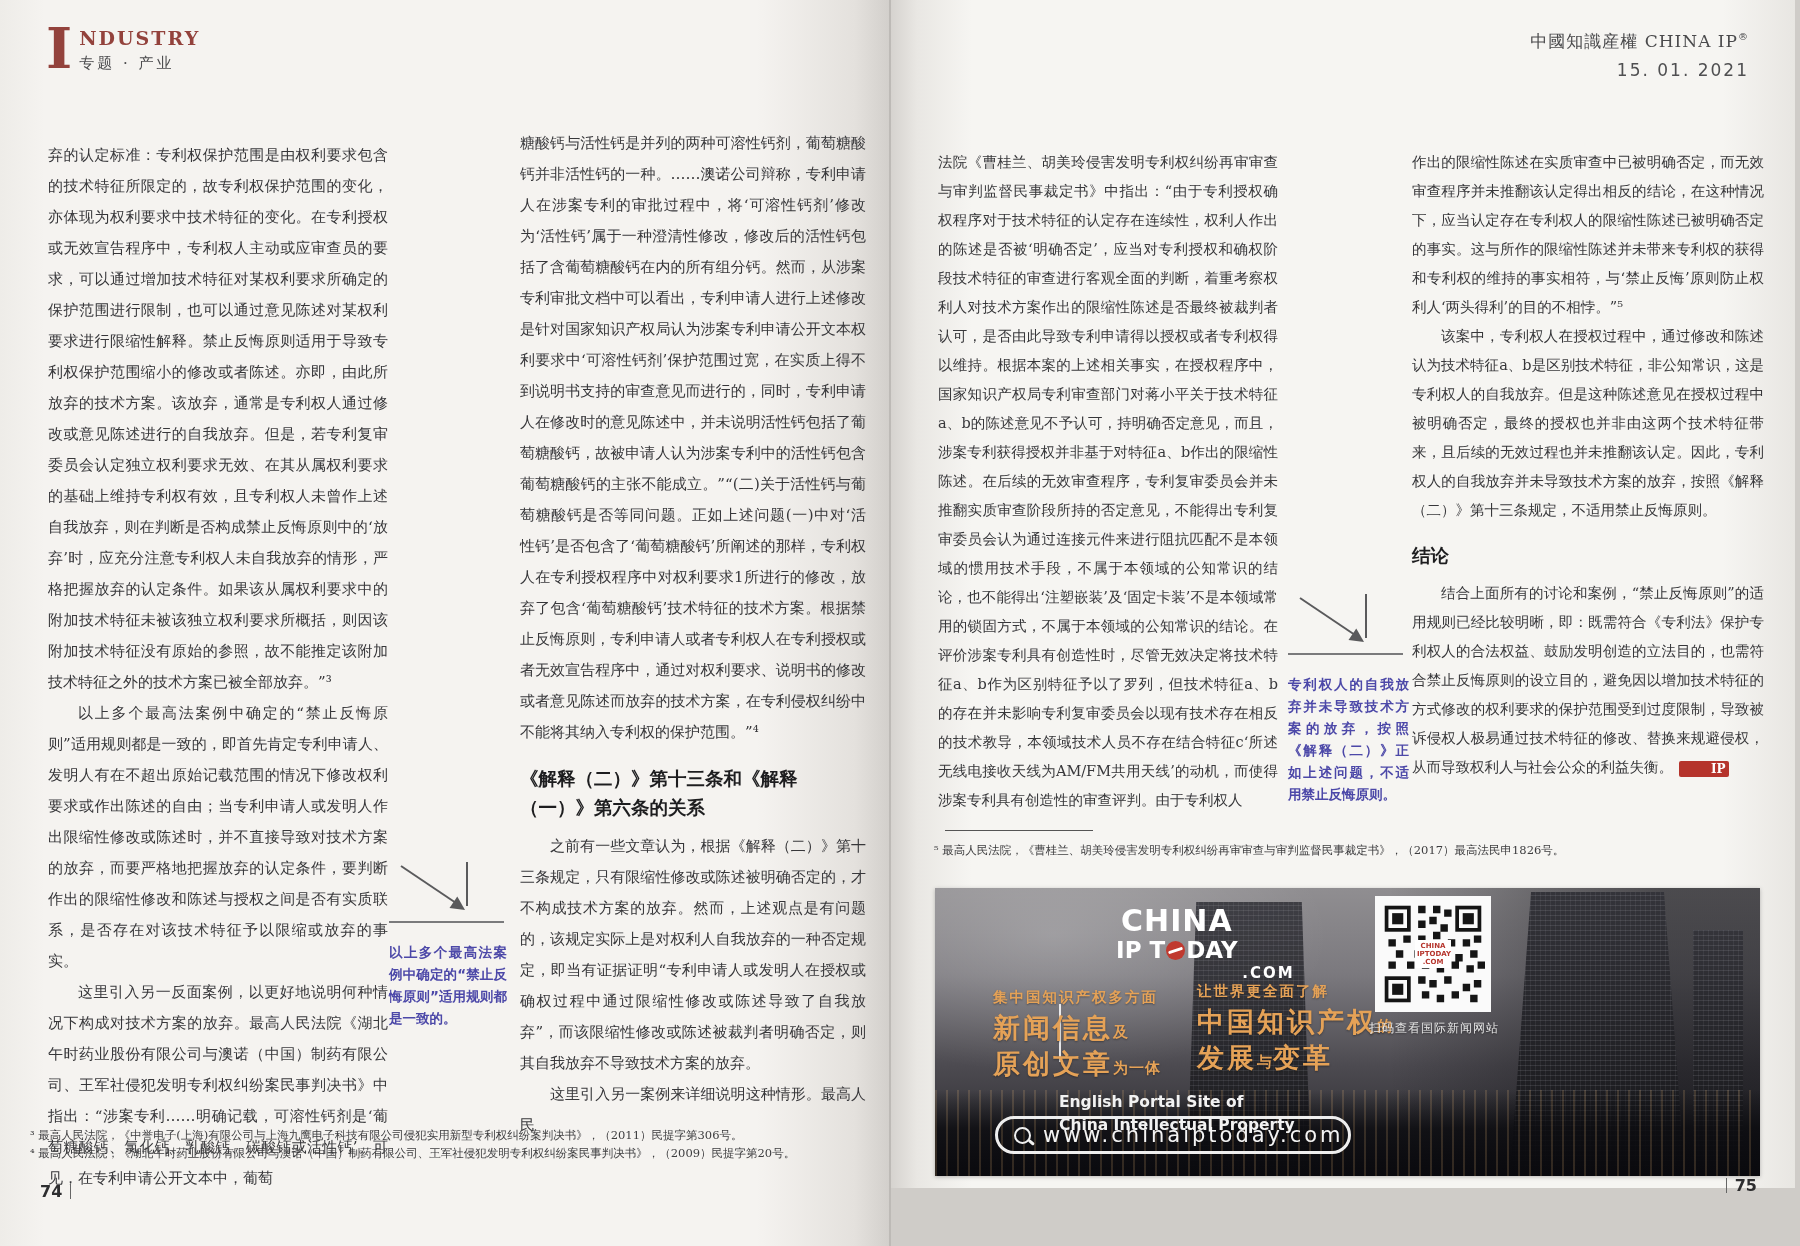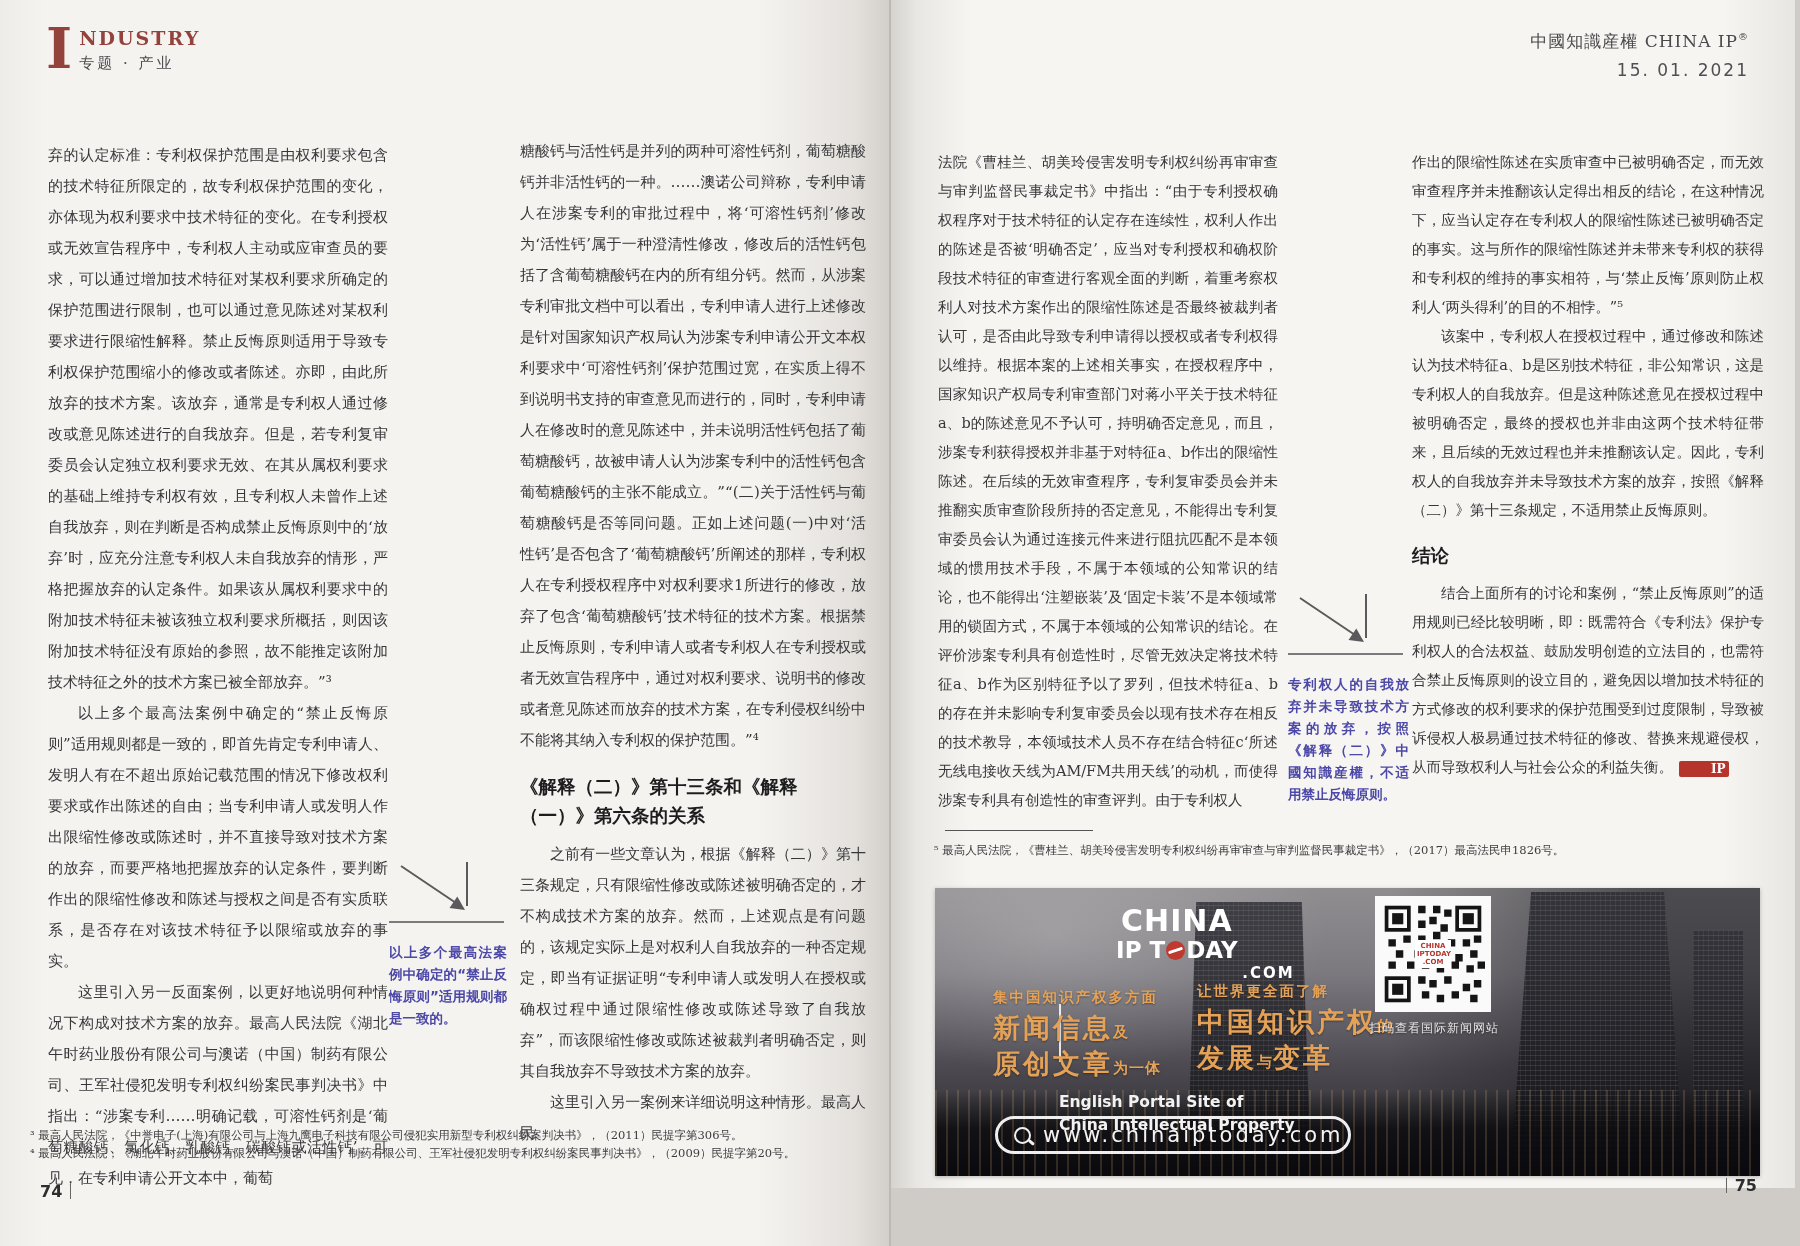--- a/index.html
+++ b/index.html
@@ -29,21 +29,21 @@
 
   .masthead-right { position:absolute; right:46px; top:30px; text-align:right; color:#4a4a4c; }
   .mr-brand { font-size:17px; letter-spacing:1px; }
   .mr-brand sup { font-size:10px; }
   .mr-date { font-size:17px; margin-top:7px; letter-spacing:2px; color:#4f4f51;
              font-family:"DejaVu Sans","Liberation Sans",sans-serif; }
 
   
   .body-col { position:absolute; text-align:justify; color:#37373a; }
   .col1 { left:48px;  top:140px; width:340px; font-size:15px;   line-height:31px; }
-  .col2 { left:520px; top:136px; width:346px; font-size:15px;   line-height:31px; }
+  .col2 { left:520px; top:128px; width:346px; font-size:15px;   line-height:31px; }
   .col3 { left:48px;  top:148px; width:340px; font-size:14.5px; line-height:29px; }
   .col4 { left:522px; top:148px; width:352px; font-size:14.5px; line-height:29px; }
   p.para { margin:0; text-indent:2em; }
   p.cont { text-indent:0; }
   .sec-heading {
     font-family:"DejaVu Sans","Liberation Sans",sans-serif; font-weight:bold;
     font-size:18.5px; line-height:29px; color:#1d1d1f;
     margin:16px 0 9px; text-align:left;
   }
   .ip-mark {
@@ -199,21 +199,21 @@
       <p class="para cont">法院《曹桂兰、胡美玲侵害发明专利权纠纷再审审查与审判监督民事裁定书》中指出：“由于专利授权确权程序对于技术特征的认定存在连续性，权利人作出的陈述是否被‘明确否定’，应当对专利授权和确权阶段技术特征的审查进行客观全面的判断，着重考察权利人对技术方案作出的限缩性陈述是否最终被裁判者认可，是否由此导致专利申请得以授权或者专利权得以维持。根据本案的上述相关事实，在授权程序中，国家知识产权局专利审查部门对蒋小平关于技术特征a、b的陈述意见不予认可，持明确否定意见，而且，涉案专利获得授权并非基于对特征a、b作出的限缩性陈述。在后续的无效审查程序，专利复审委员会并未推翻实质审查阶段所持的否定意见，不能得出专利复审委员会认为通过连接元件来进行阻抗匹配不是本领域的惯用技术手段，不属于本领域的公知常识的结论，也不能得出‘注塑嵌装’及‘固定卡装’不是本领域常用的锁固方式，不属于本领域的公知常识的结论。在评价涉案专利具有创造性时，尽管无效决定将技术特征a、b作为区别特征予以了罗列，但技术特征a、b的存在并未影响专利复审委员会以现有技术存在相反的技术教导，本领域技术人员不存在结合特征c‘所述无线电接收天线为AM/FM共用天线’的动机，而使得涉案专利具有创造性的审查评判。由于专利权人</p>
     </div>
 
     <div class="pullquote pq-right">
       <svg class="pq-arrow" width="115" height="72" viewBox="0 0 115 72">
         <line x1="78" y1="2" x2="78" y2="46" stroke="#5a5a5c" stroke-width="2"></line>
         <line x1="12" y1="6" x2="70" y2="45" stroke="#5a5a5c" stroke-width="2"></line>
         <polygon points="76,50 68.3,36.4 60.5,48" fill="#5a5a5c"></polygon>
         <line x1="0" y1="62" x2="115" y2="62" stroke="#7a7a7c" stroke-width="2"></line>
       </svg>
-      <span>专利权人的自我放弃并未导致技术方案的放弃，按照《解释（二）》中國知識産權，不适用禁止反悔原则。</span>
+      <span>专利权人的自我放弃并未导致技术方案的放弃，按照《解释（二）》正如上述问题，不适用禁止反悔原则。</span>
     </div>
 
     <div class="body-col col4">
       <p class="para cont">作出的限缩性陈述在实质审查中已被明确否定，而无效审查程序并未推翻该认定得出相反的结论，在这种情况下，应当认定存在专利权人的限缩性陈述已被明确否定的事实。这与所作的限缩性陈述并未带来专利权的获得和专利权的维持的事实相符，与‘禁止反悔’原则防止权利人‘两头得利’的目的不相悖。”⁵</p>
       <p class="para">该案中，专利权人在授权过程中，通过修改和陈述认为技术特征a、b是区别技术特征，非公知常识，这是专利权人的自我放弃。但是这种陈述意见在授权过程中被明确否定，最终的授权也并非由这两个技术特征带来，且后续的无效过程也并未推翻该认定。因此，专利权人的自我放弃并未导致技术方案的放弃，按照《解释（二）》第十三条规定，不适用禁止反悔原则。</p>
       <div class="sec-heading">结论</div>
       <p class="para"><span>结合上面所有的讨论和案例，“禁止反悔原则”的适用规则已经比较明晰，即：既需符合《专利法》保护专利权人的合法权益、鼓励发明创造的立法目的，也需符合禁止反悔原则的设立目的，避免因以增加技术特征的方式修改的权利要求的保护范围受到过度限制，导致被诉侵权人极易通过技术特征的修改、替换来规避侵权，从而导致权利人与社会公众的利益失衡。</span><span class="ip-mark">IP</span></p>
     </div>
 
     <div class="fn-right-rule"></div>

